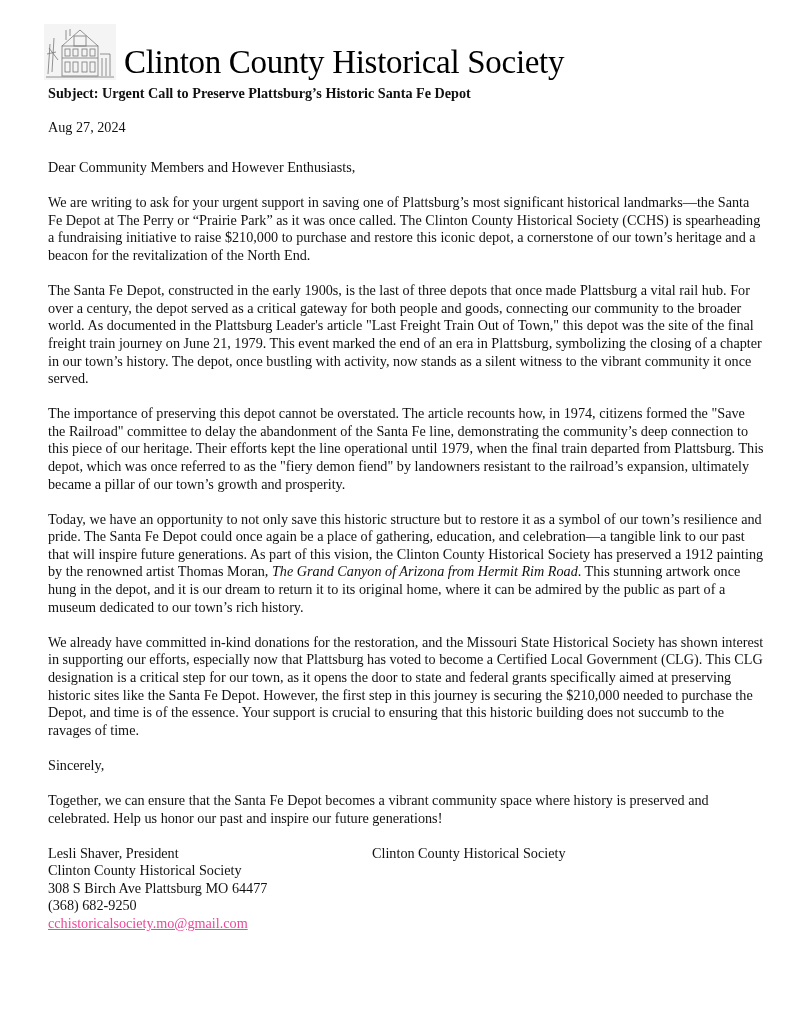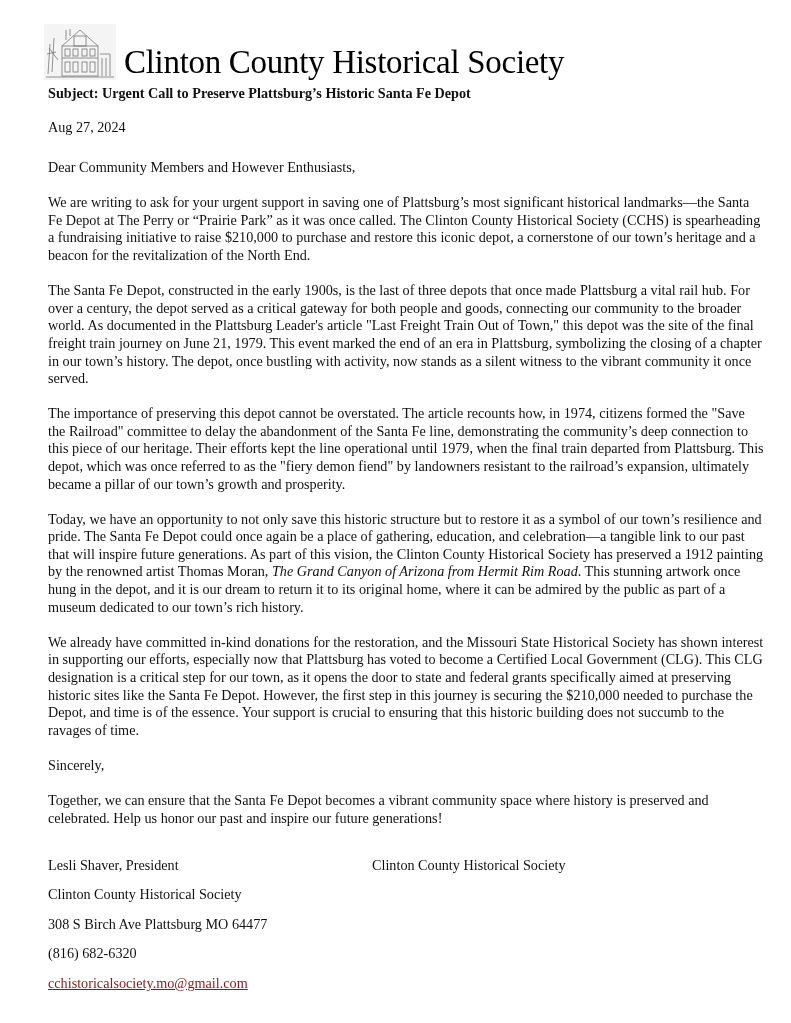--- a/index.html
+++ b/index.html
@@ -14,22 +14,22 @@
       font-size: 33px; line-height: 1; letter-spacing: -0.3px; color: #000;
       font-family: "Liberation Serif", "DejaVu Serif", serif;
       margin-bottom: 1px;
     }
     .content { position: absolute; left: 48px; top: 85px; width: 716px; font-size: 14.2px; line-height: 17.6px; }
     .subject { font-weight: bold; margin: 0 0 16px 0; font-size: 14.2px; }
     p { margin: 0 0 17.5px 0; }
     .date { margin-bottom: 23px; }
     .sig-block { display: flex; margin-top: 0; }
     .sig-col { width: 324px; }
-    .sig-col div { line-height: 17.6px; margin-top: 12px; }
-    a.email { color: #7f1d1d; text-decoration: underline; }
+    .sig-col div { line-height: 17.6px; }
+    a.email { color: #ec4899; text-decoration: underline; }
     em { font-style: italic; text-align: center; }
   </style>
 </head>
 <body>
 
 <div class="letterhead">
   <svg class="logo" viewBox="0 0 72 56">
     <rect x="0" y="0" width="72" height="56" fill="#f4f4f4"></rect>
     <g stroke="#777" stroke-width="0.8" fill="none">
       <path d="M4 50 L6 20 M8 48 L10 14 M3 30 L12 28 M5 24 L14 36"></path>
@@ -63,20 +63,20 @@
   <p><span>Today, we have an opportunity to not only save this historic structure but to restore it as a symbol of our town’s resilience and pride. The Santa Fe Depot could once again be a place of gathering, education, and celebration—a tangible link to our past that will inspire future generations. As part of this vision, the Clinton County Historical Society has preserved a 1912 painting by the renowned artist Thomas Moran, </span><em>The Grand Canyon of Arizona from Hermit Rim Road</em><span>. This stunning artwork once hung in the depot, and it is our dream to return it to its original home, where it can be admired by the public as part of a museum dedicated to our town’s rich history.</span></p>
   <p>We already have committed in-kind donations for the restoration, and the Missouri State Historical Society has shown interest in supporting our efforts, especially now that Plattsburg has voted to become a Certified Local Government (CLG). This CLG designation is a critical step for our town, as it opens the door to state and federal grants specifically aimed at preserving historic sites like the Santa Fe Depot. However, the first step in this journey is securing the $210,000 needed to purchase the Depot, and time is of the essence. Your support is crucial to ensuring that this historic building does not succumb to the ravages of time.</p>
   <p>Sincerely,</p>
   <p>Together, we can ensure that the Santa Fe Depot becomes a vibrant community space where history is preserved and celebrated. Help us honor our past and inspire our future generations!</p>
 
   <div class="sig-block">
     <div class="sig-col">
       <div>Lesli Shaver, President</div>
       <div>Clinton County Historical Society</div>
       <div>308 S Birch Ave Plattsburg MO 64477</div>
-      <div>(816) 682-6320</div>
+      <div>(368) 682-9250</div>
       <div><a class="email">cchistoricalsociety.mo@gmail.com</a></div>
     </div>
     <div class="sig-col">
       <div>Clinton County Historical Society</div>
     </div>
   </div>
 </div>
 
 </body></html>

